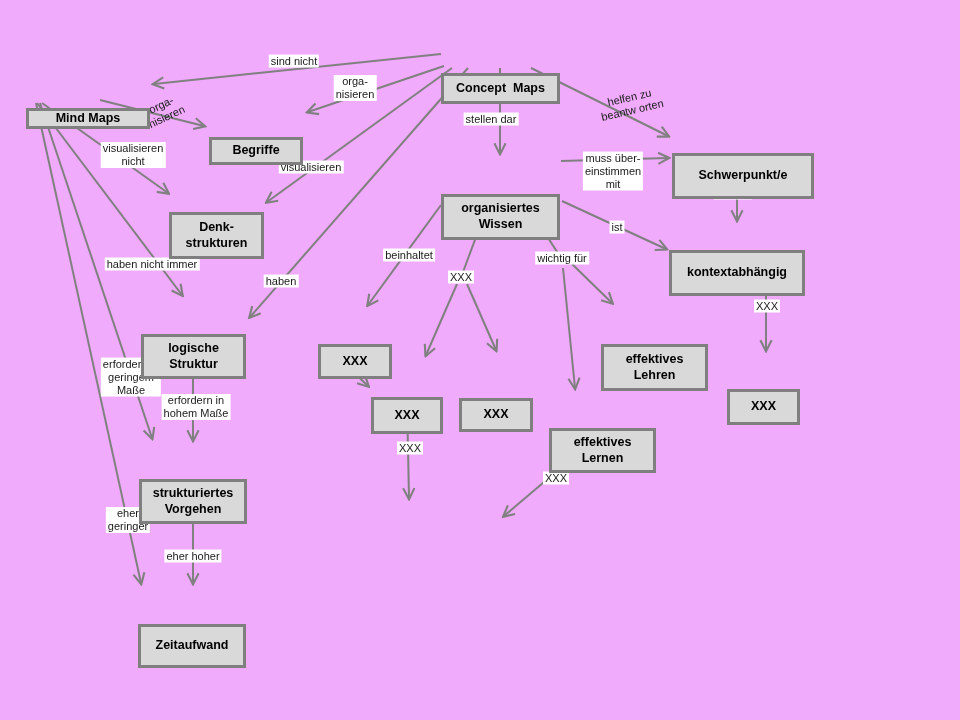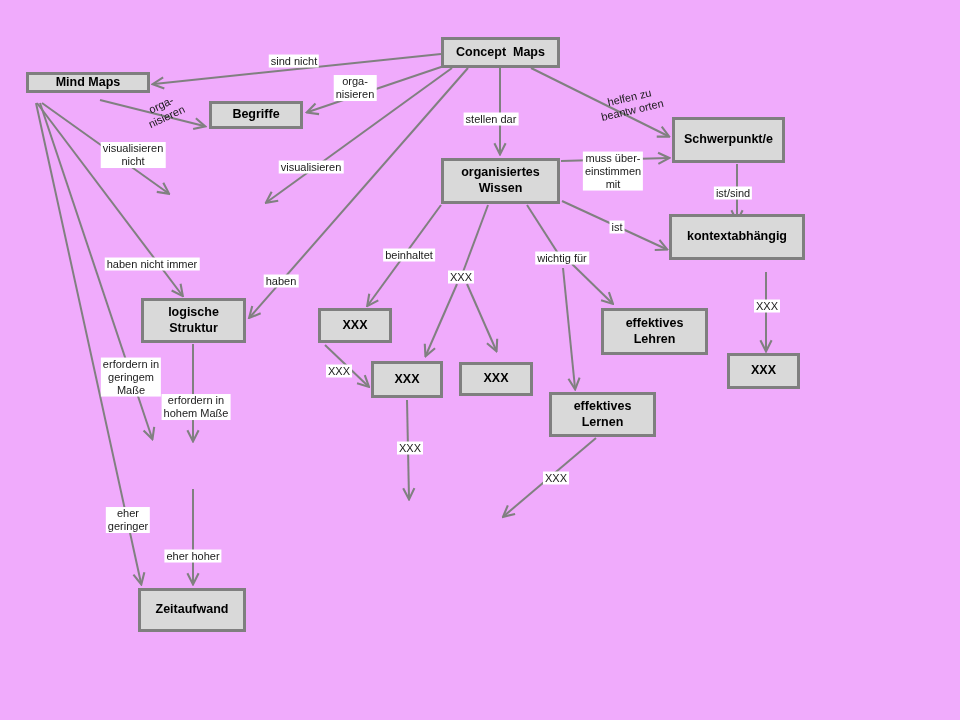--- a/index.html
+++ b/index.html
@@ -2,21 +2,21 @@
 <html><head>
 <meta charset="utf-8">
 <style>
   html,body{margin:0;padding:0;background:#ffffff;}
   #stage{position:relative;width:960px;height:720px;background:#f0abfc;overflow:hidden;
          font-family:"Liberation Sans", sans-serif;}
   #edges{position:absolute;left:0;top:0;width:960px;height:720px;}
   #edges line{stroke:#808080;stroke-width:2;}
   .node{position:absolute;box-sizing:border-box;background:#d9d9d9;border:3px solid #7f7f7f;
         display:flex;align-items:center;justify-content:center;text-align:center;
-        font-size:12.5px;font-weight:bold;color:#000;line-height:1.25;white-space:pre-wrap;}
+        font-size:12.5px;font-weight:bold;color:#000;line-height:1.25;white-space:pre-wrap;margin-top:36px;}
   .elabel{position:absolute;transform:translate(-50%,-50%);background:#ffffff;
           font-size:11px;color:#1a1a1a;text-align:center;line-height:1.18;
           padding:0 2px;white-space:pre-wrap;}
   .rot25{transform:translate(-50%,-50%) rotate(-25deg);background:transparent;}
   .rot13{transform:translate(-50%,-50%) rotate(-13deg);background:transparent;}
 </style>
 </head>
 <body>
 
 <div id="stage">
@@ -86,29 +86,33 @@
 Maße</div>
   <div class="elabel" style="left:196px;top:407px">erfordern in
 hohem Maße</div>
   <div class="elabel" style="left:128px;top:520px">eher
 geringer</div>
   <div class="elabel" style="left:193px;top:556px">eher hoher</div>
 
   <div class="node" style="left:26px;top:72px;width:124px;height:21px">Mind Maps</div>
   <div class="node" style="left:441px;top:37px;width:119px;height:31px">Concept  Maps</div>
   <div class="node" style="left:209px;top:101px;width:94px;height:28px">Begriffe</div>
-  <div class="node" style="left:672px;top:117px;width:113px;height:46px">Schwerpunkt/e</div>
+  <div class="node" style="left:169px;top:176px;width:95px;height:47px">Denk-
+strukturen</div>
+  <div class="node" style="left:672px;top:117px;width:142px;height:46px">Schwerpunkt/e</div>
   <div class="node" style="left:441px;top:158px;width:119px;height:46px">organisiertes
 Wissen</div>
   <div class="node" style="left:669px;top:214px;width:136px;height:46px">kontextabhängig</div>
   <div class="node" style="left:141px;top:298px;width:105px;height:45px">logische
 Struktur</div>
   <div class="node" style="left:318px;top:308px;width:74px;height:35px">XXX</div>
   <div class="node" style="left:371px;top:361px;width:72px;height:37px">XXX</div>
   <div class="node" style="left:459px;top:362px;width:74px;height:34px">XXX</div>
   <div class="node" style="left:601px;top:308px;width:107px;height:47px">effektives
 Lehren</div>
   <div class="node" style="left:549px;top:392px;width:107px;height:45px">effektives
 Lernen</div>
   <div class="node" style="left:727px;top:353px;width:73px;height:36px">XXX</div>
+  <div class="node" style="left:139px;top:443px;width:108px;height:45px">strukturiertes
+Vorgehen</div>
   <div class="node" style="left:138px;top:588px;width:108px;height:44px">Zeitaufwand</div>
 
 </div>
 
 </body></html>

